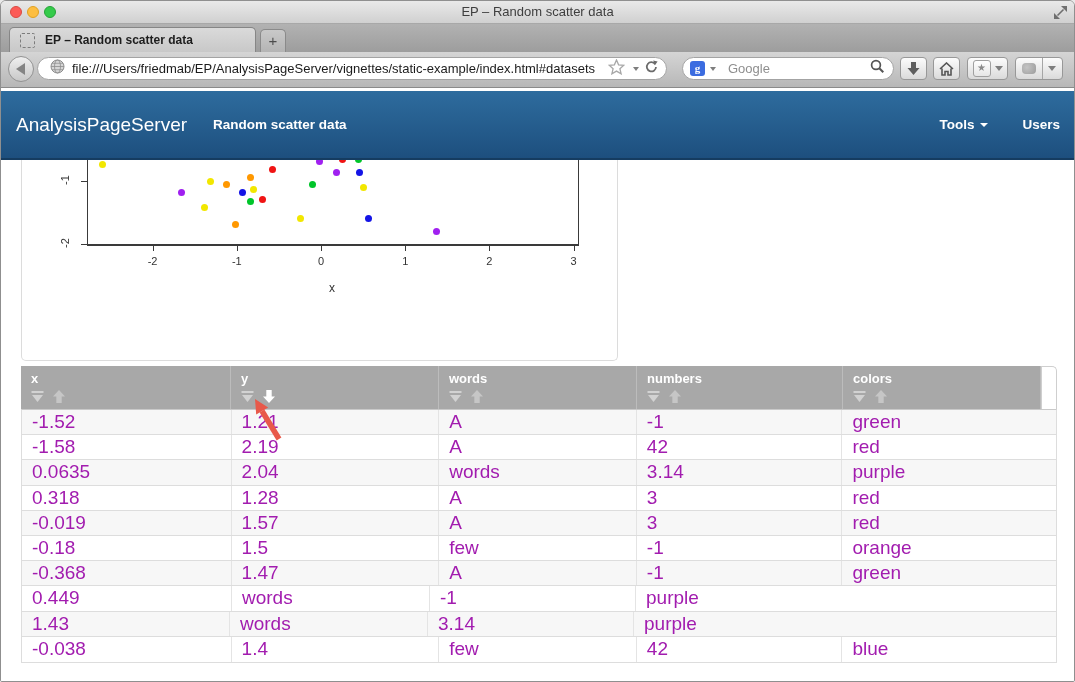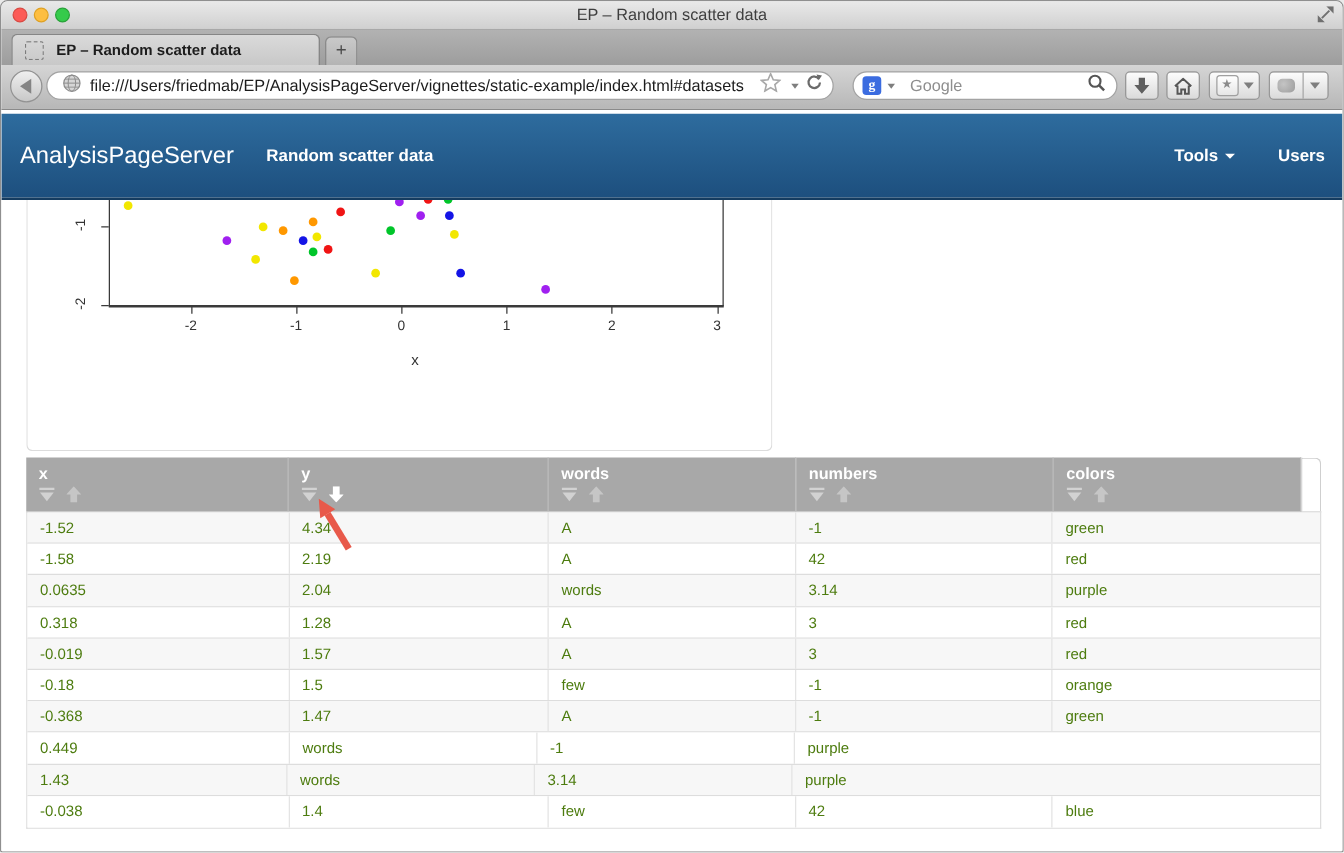--- a/index.html
+++ b/index.html
@@ -69,21 +69,21 @@
   .dtable{position:absolute;left:20px;top:278px;width:1036px;}
   .thead{display:flex;height:43px;}
   .th{box-sizing:border-box;background:#a8a8a8;border-right:1px solid #bcbcbc;padding:5px 0 0 10px;}
   .th-label{font-size:13px;font-weight:bold;color:#fff;display:block;}
   .th-icons{display:flex;align-items:center;gap:9px;margin-top:3px;}
   .gutter{box-sizing:border-box;width:16px;background:#fff;border:1px solid #cfcfcf;border-bottom:none;border-radius:0 5px 0 0;}
   .tbody{box-sizing:border-box;border:1px solid #ddd;border-top:1px solid #c9c9c9;}
   .tr{display:flex;height:25.2px;box-sizing:border-box;border-bottom:1px solid #ddd;background:#fff;}
   .tr:nth-child(odd){background:#f7f7f7;}
   .tr:last-child{border-bottom:none;}
-  .td{box-sizing:border-box;border-right:1px solid #e4e4e4;padding-left:10px;font-size:12px;color:#4d7c0f;line-height:24px;
+  .td{box-sizing:border-box;border-right:1px solid #e4e4e4;padding-left:10px;font-size:19px;color:#a21caf;line-height:24px;
     white-space:nowrap;overflow:hidden;}
   .td:last-child{border-right:none;}
   .annot{position:absolute;left:244px;top:309px;z-index:5;}
 </style>
 </head>
 <body>
 
 <div class="window">
 
   <div class="titlebar">
@@ -300,21 +300,21 @@
               <span><svg width="12" height="13">
                   <polygon points="6,0 12,6.5 8.7,6.5 8.7,13 3.3,13 3.3,6.5 0,6.5" fill="#c6c6c6"></polygon>
                 </svg></span>
             </span>
           </div>
           <div class="gutter"></div>
         </div>
       <div class="tbody" id="tbody">
           <div class="tr">
             <div class="td" style="width: 210px;">-1.52</div>
-            <div class="td" style="width: 208px;">4.34</div>
+            <div class="td" style="width: 208px;">1.21</div>
             <div class="td" style="width: 198px;">A</div>
             <div class="td" style="width: 206px;">-1</div>
             <div class="td" style="width: 214px;">green</div>
           </div>
           <div class="tr">
             <div class="td" style="width: 210px;">-1.58</div>
             <div class="td" style="width: 208px;">2.19</div>
             <div class="td" style="width: 198px;">A</div>
             <div class="td" style="width: 206px;">42</div>
             <div class="td" style="width: 214px;">red</div>

